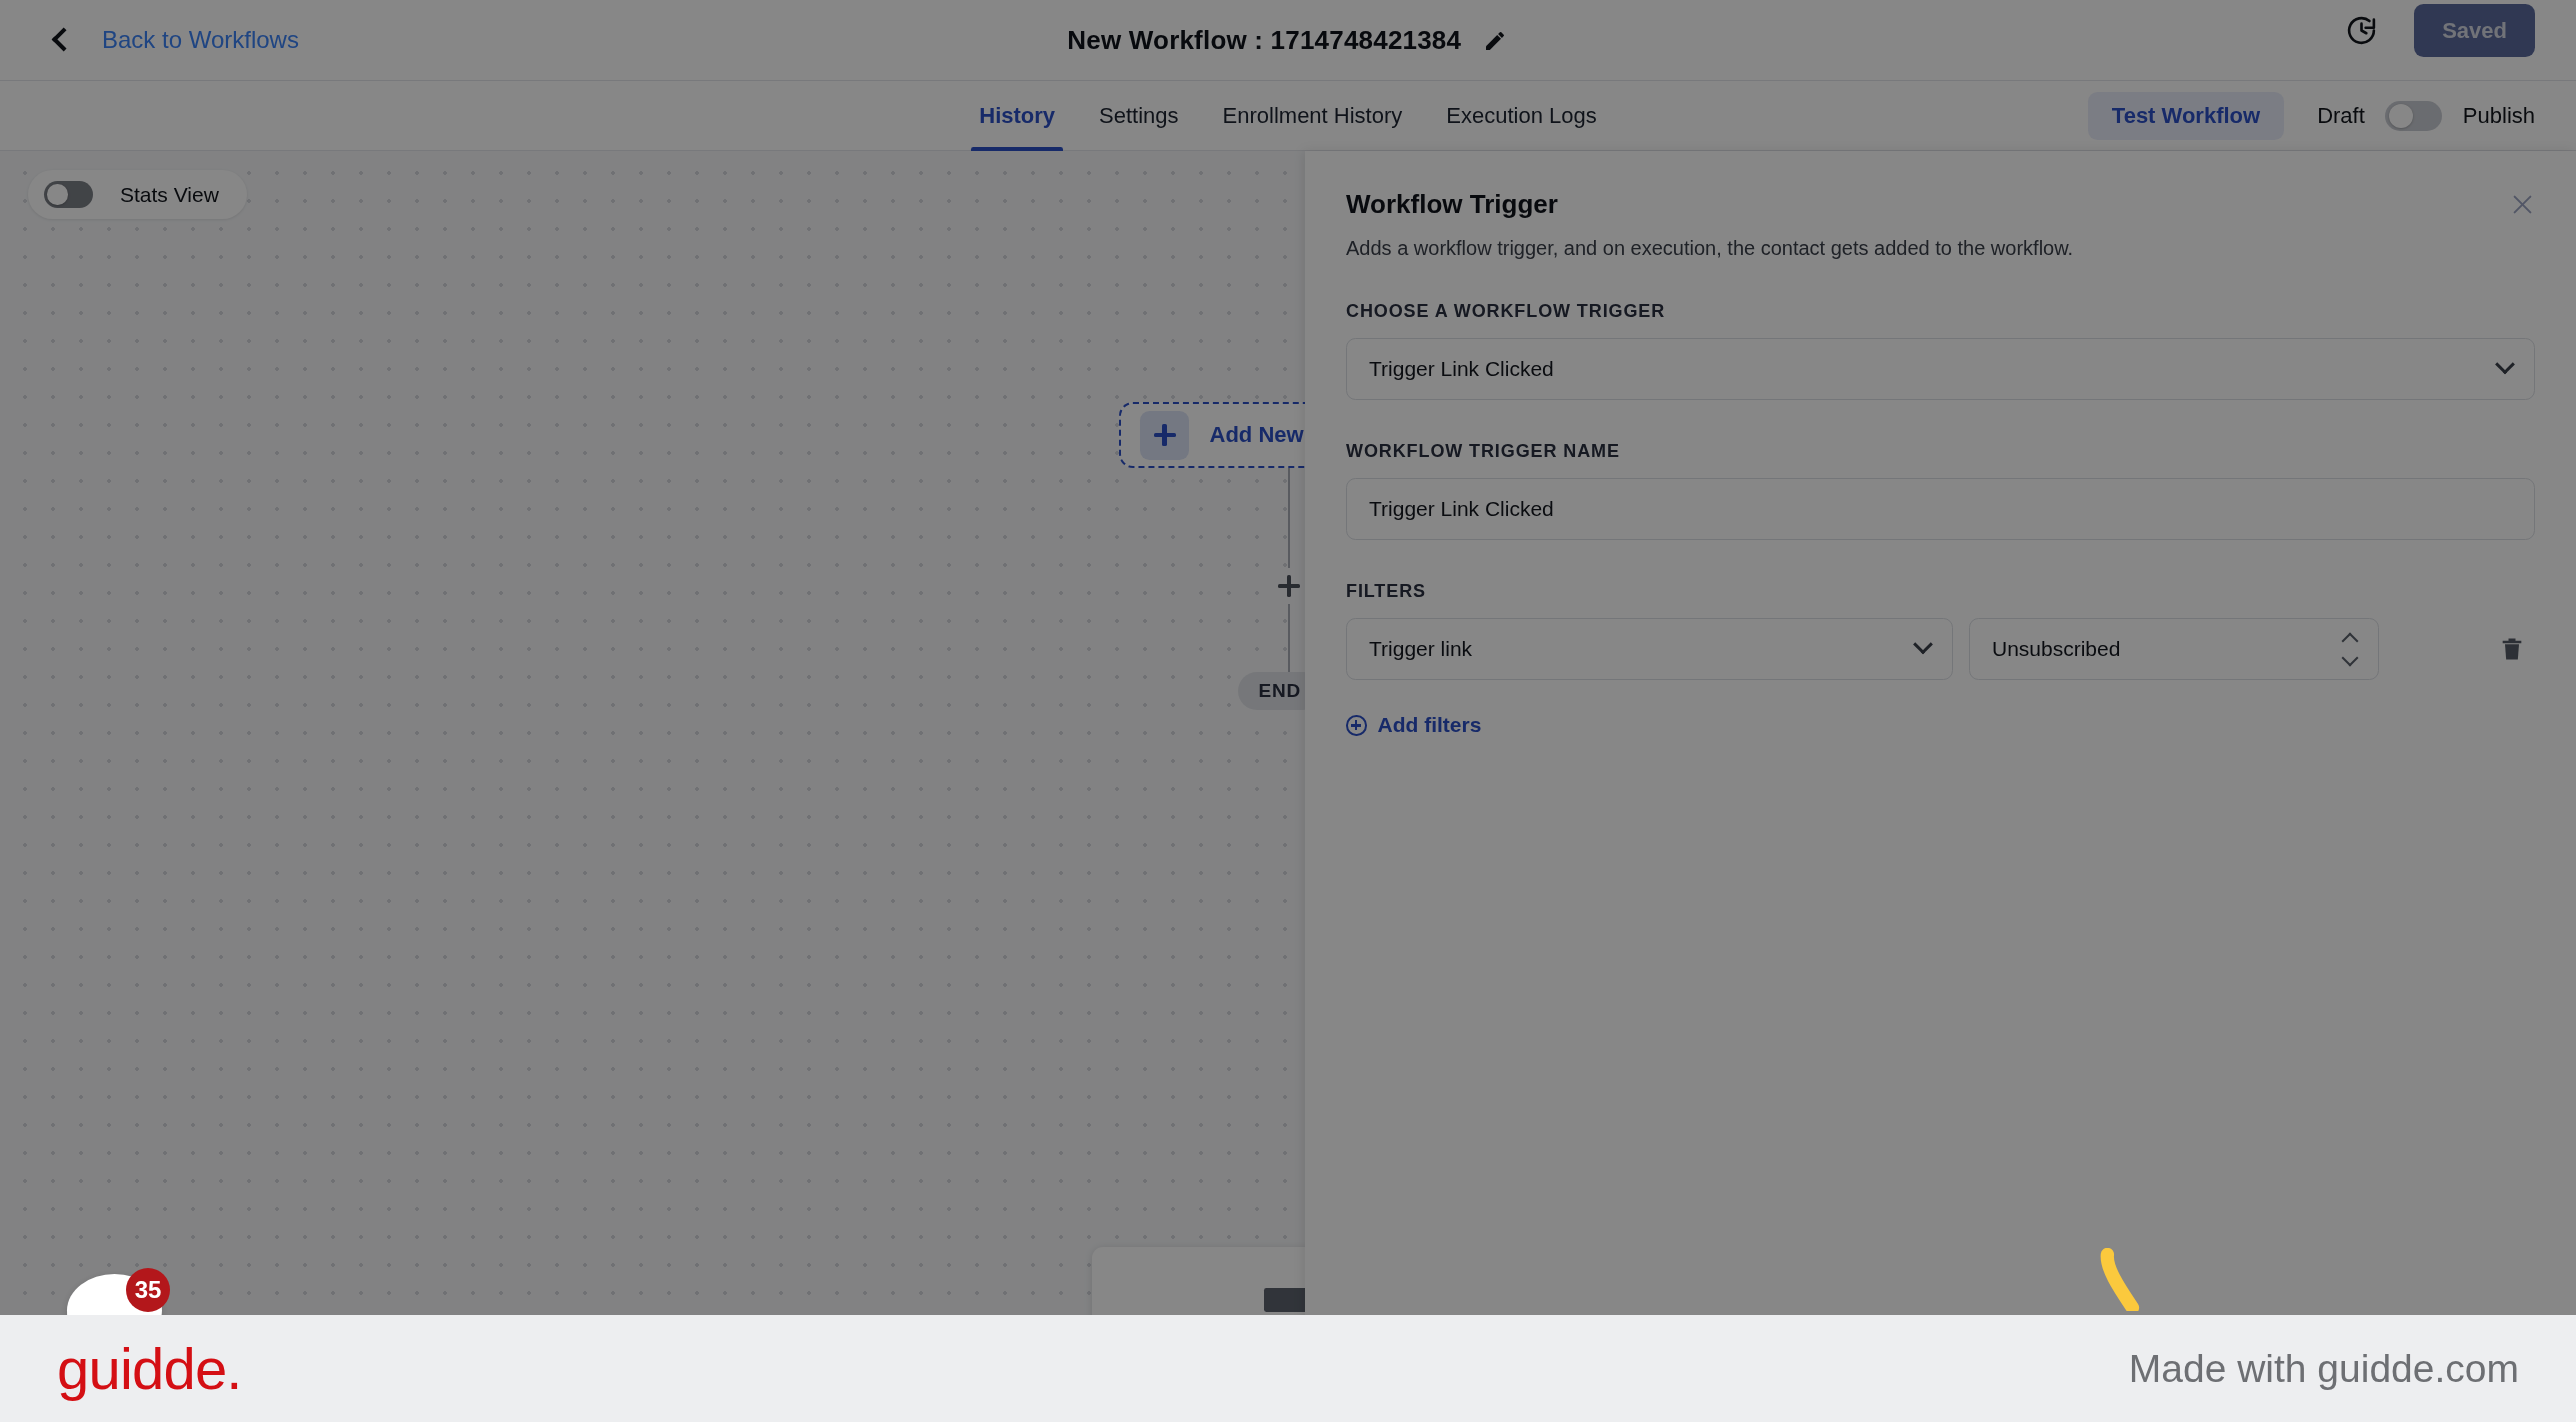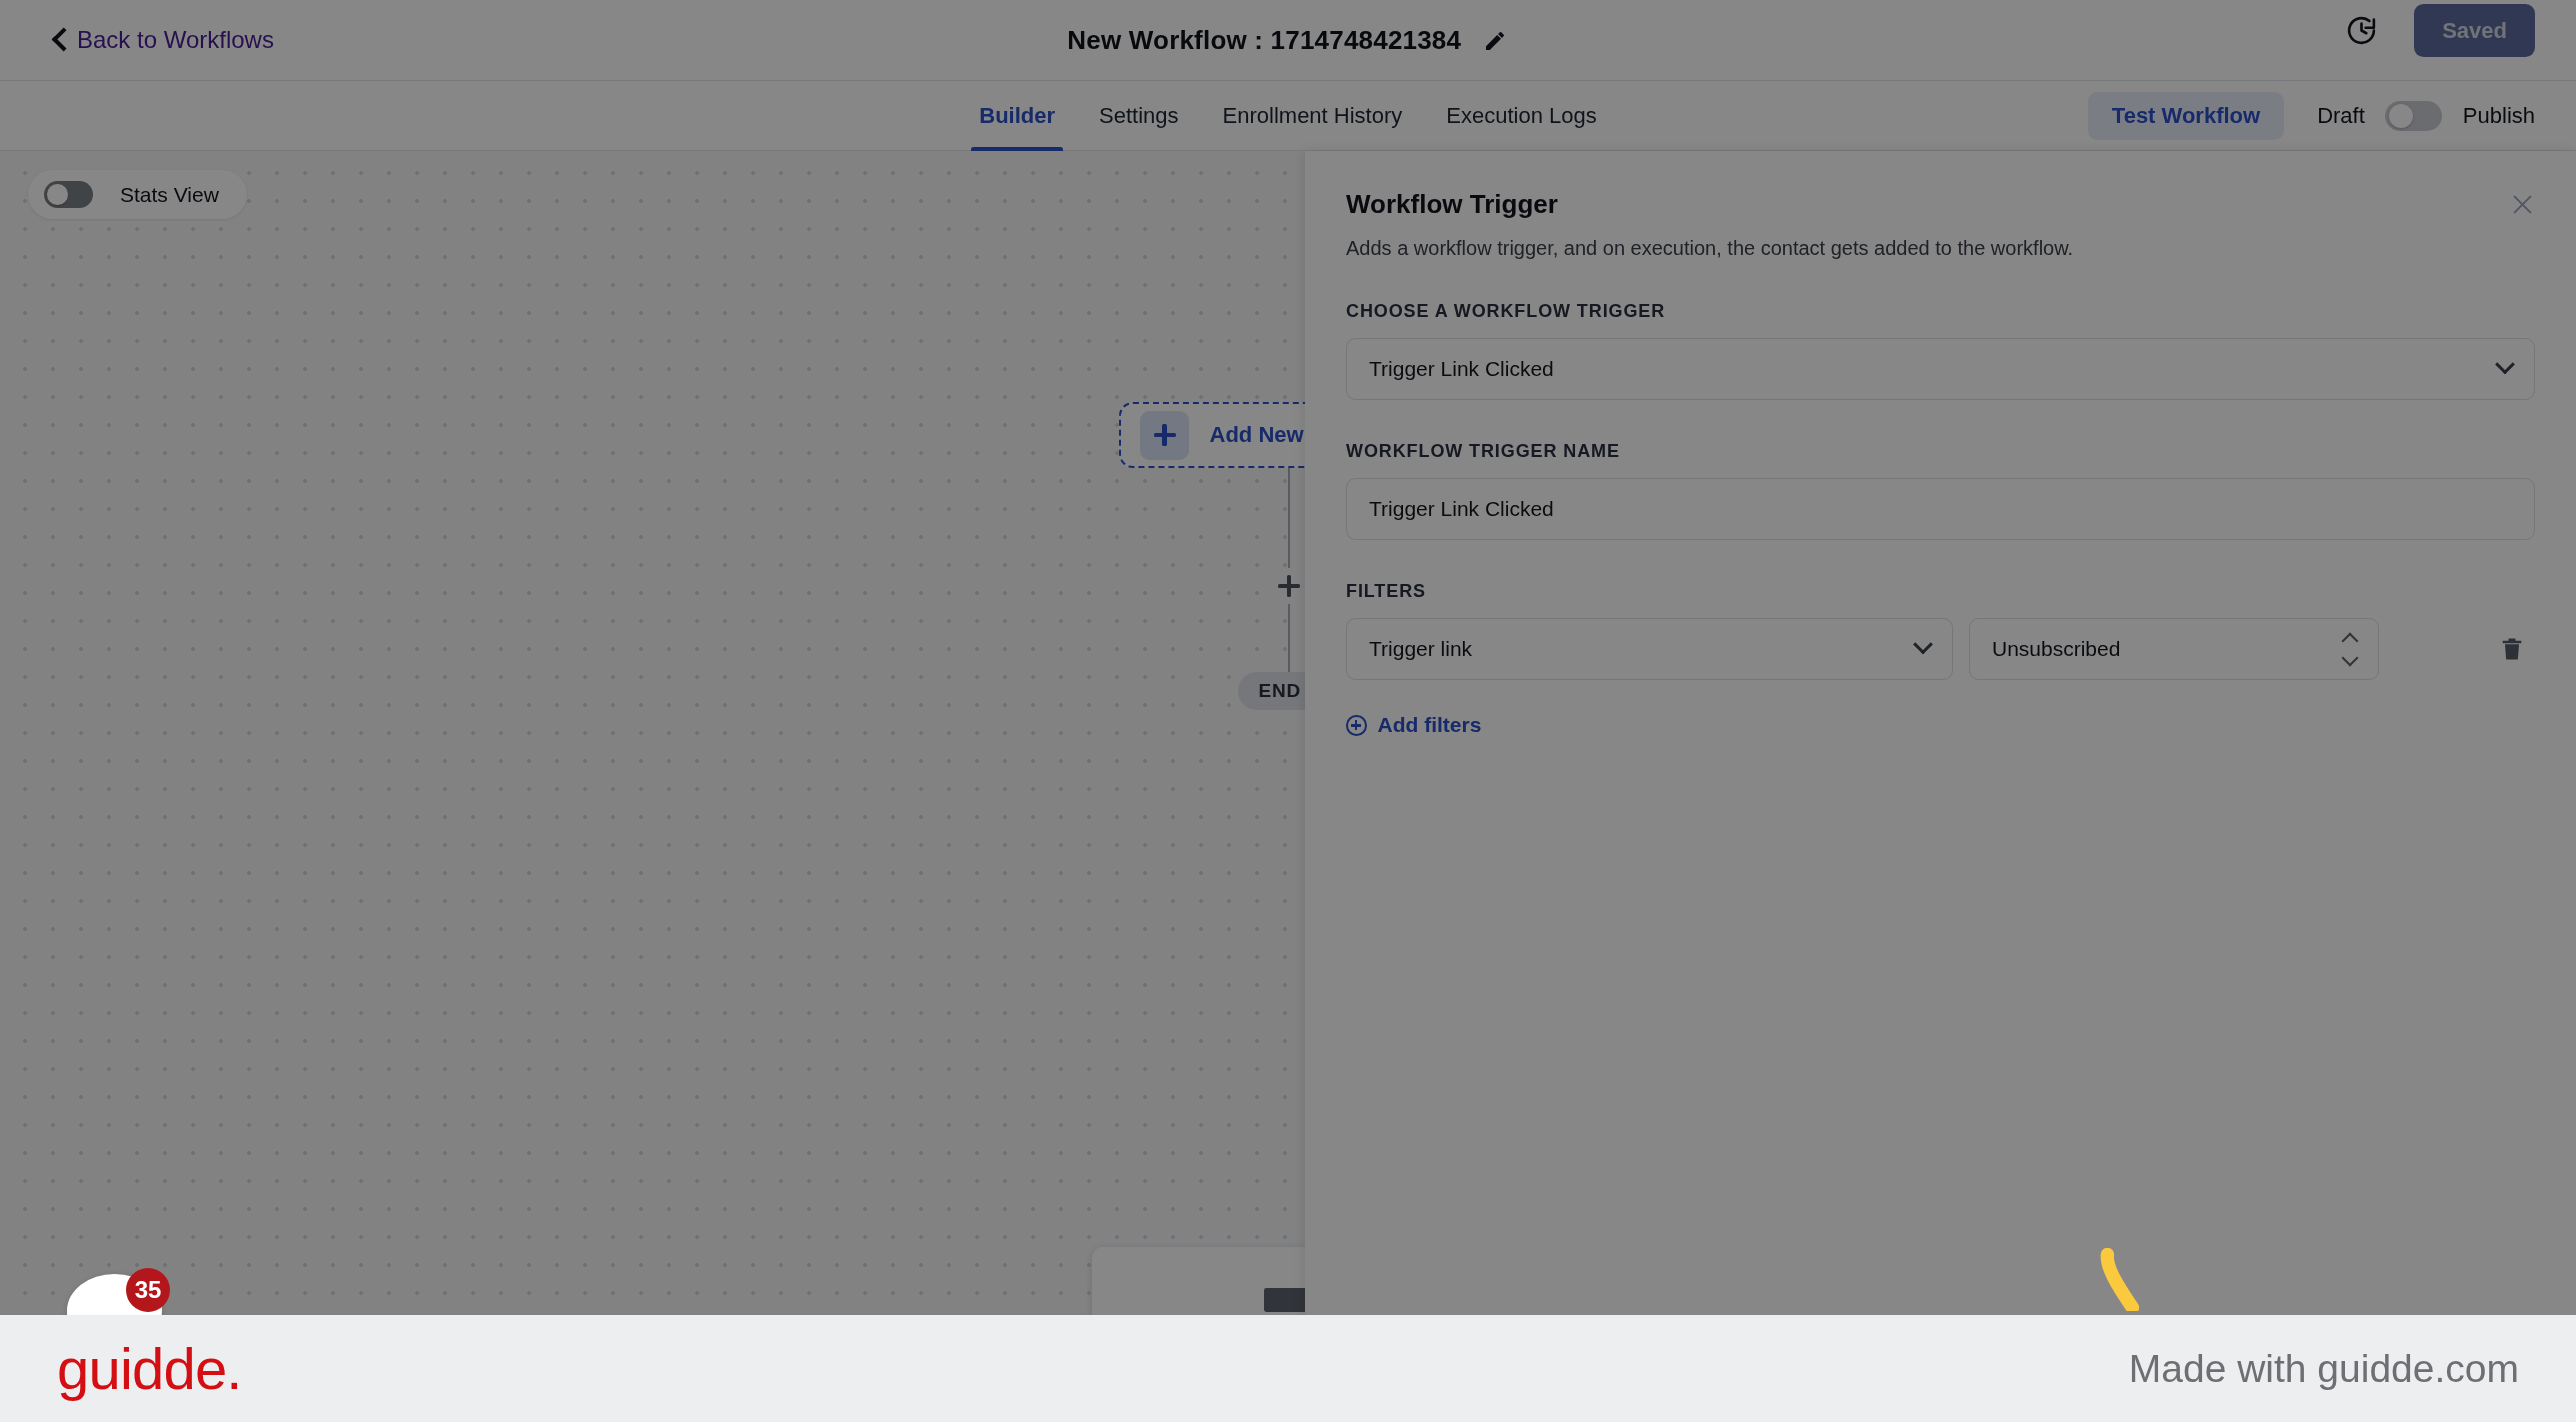--- a/index.html
+++ b/index.html
@@ -36,23 +36,23 @@
     width: 2576px;
     height: 81px;
     background: #ffffff;
     border-bottom: 0.8px solid #e3e5ea;
     display: flex;
     align-items: center;
   }
   .back-link {
     display: flex;
     align-items: center;
-    gap: 3px;
+    gap: 28px;
     margin-left: 55px;
-    color: #4c1d95;
+    color: #3b82f6;
     font-size: 24px;
     cursor: pointer;
     white-space: nowrap;
   }
   .chev-left {
     display: inline-block;
     width: 17.4px; height: 17.4px;
     border-left: 4px solid #11151c;
     border-bottom: 4px solid #11151c;
     transform: rotate(45deg);
@@ -504,21 +504,21 @@
           <polyline points="21 4 21 10 15 10"></polyline>
           <polyline points="12 7 12 12 15.5 14"></polyline>
         </svg>
       </span>
       <button class="saved-btn">Saved</button>
     </div>
   </div>
 
   <div class="tabbar">
     <div class="tabs">
-      <div class="tab active">Builder</div>
+      <div class="tab active">History</div>
       <div class="tab">Settings</div>
       <div class="tab">Enrollment History</div>
       <div class="tab">Execution Logs</div>
     </div>
 
     <div class="tabbar-right">
       <button class="test-workflow-btn">Test Workflow</button>
       <div class="publish-toggle-group">
         <span>Draft</span>
         <span class="switch">

